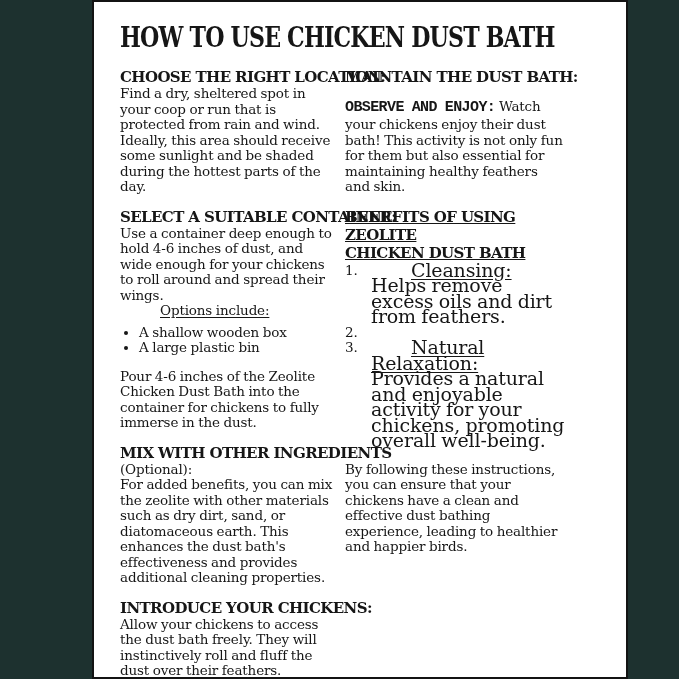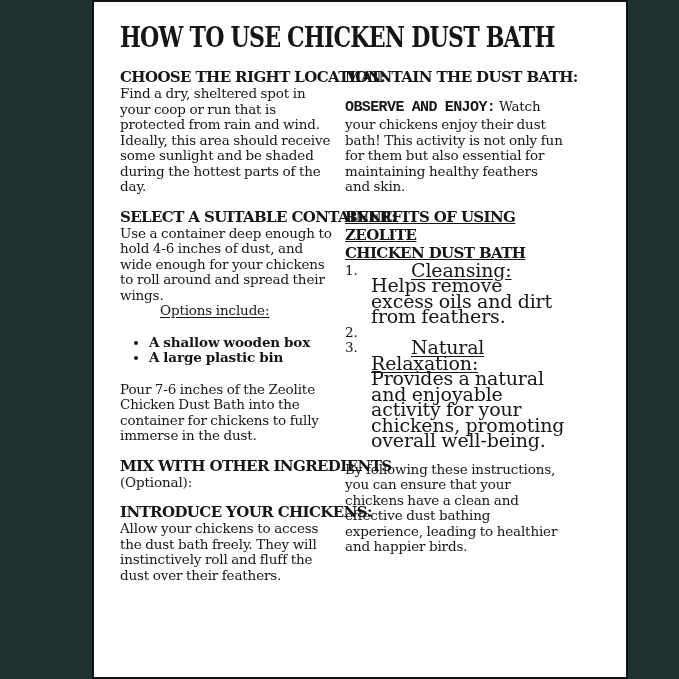--- a/index.html
+++ b/index.html
@@ -38,21 +38,21 @@
     font-weight:700;font-size:15px;line-height:18px;
     letter-spacing:-0.6px;white-space:nowrap;
   }
   .h.wrap2{white-space:pre-line;text-decoration:underline;}
   .body-text{
     font-size:13.5px;line-height:15.5px;
     letter-spacing:-0.15px;word-spacing:-0.5px;
   }
   .u{text-decoration:underline;text-underline-offset:1.5px;margin-left:40px;}
   ul.opts{
-    margin:16px;padding:0 0 0 13px;list-style:disc;font-weight:bold;
+    margin:6px;padding:0 0 0 13px;list-style:disc;
   }
   ul.opts li{
     font-size:13.5px;line-height:15.5px;letter-spacing:-0.15px;word-spacing:-0.5px;
   }
   .numlist{margin-top:1px;}
   .num-row{display:flex;}
   .num-cell{flex:0 0 26px;font-size:13.5px;line-height:15.5px;}
   .num-text{flex:1;font-size:19px;line-height:15.5px;letter-spacing:-0.15px;word-spacing:-0.5px;}
 </style>
 </head>
@@ -78,26 +78,27 @@
         <div class="h">SELECT A SUITABLE CONTAINER:</div>
         <div class="body-text">Use a container deep enough to hold 4-6 inches of dust, and wide enough for your chickens to roll around and spread their wings.</div>
         <div class="body-text u">Options include:</div>
         <ul class="opts">
           <li>A shallow wooden box</li>
           <li>A large plastic bin</li>
         </ul>
       </div>
 
       <div class="section">
-        <div class="body-text">Pour 7-6 inches of the Zeolite Chicken Dust Bath into the container for chickens to fully immerse in the dust.</div>
+        <div class="body-text">Pour 4-6 inches of the Zeolite Chicken Dust Bath into the container for chickens to fully immerse in the dust.</div>
       </div>
 
       <div class="section">
         <div class="h">MIX WITH OTHER INGREDIENTS</div>
         <div class="body-text">(Optional):</div>
+        <div class="body-text">For added benefits, you can mix the zeolite with other materials such as dry dirt, sand, or diatomaceous earth. This enhances the dust bath's effectiveness and provides additional cleaning properties.</div>
       </div>
 
       <div class="section">
         <div class="h">INTRODUCE YOUR CHICKENS:</div>
         <div class="body-text">Allow your chickens to access the dust bath freely. They will instinctively roll and fluff the dust over their feathers.</div>
       </div>
 
     </div>
 
     <div class="col-right">

